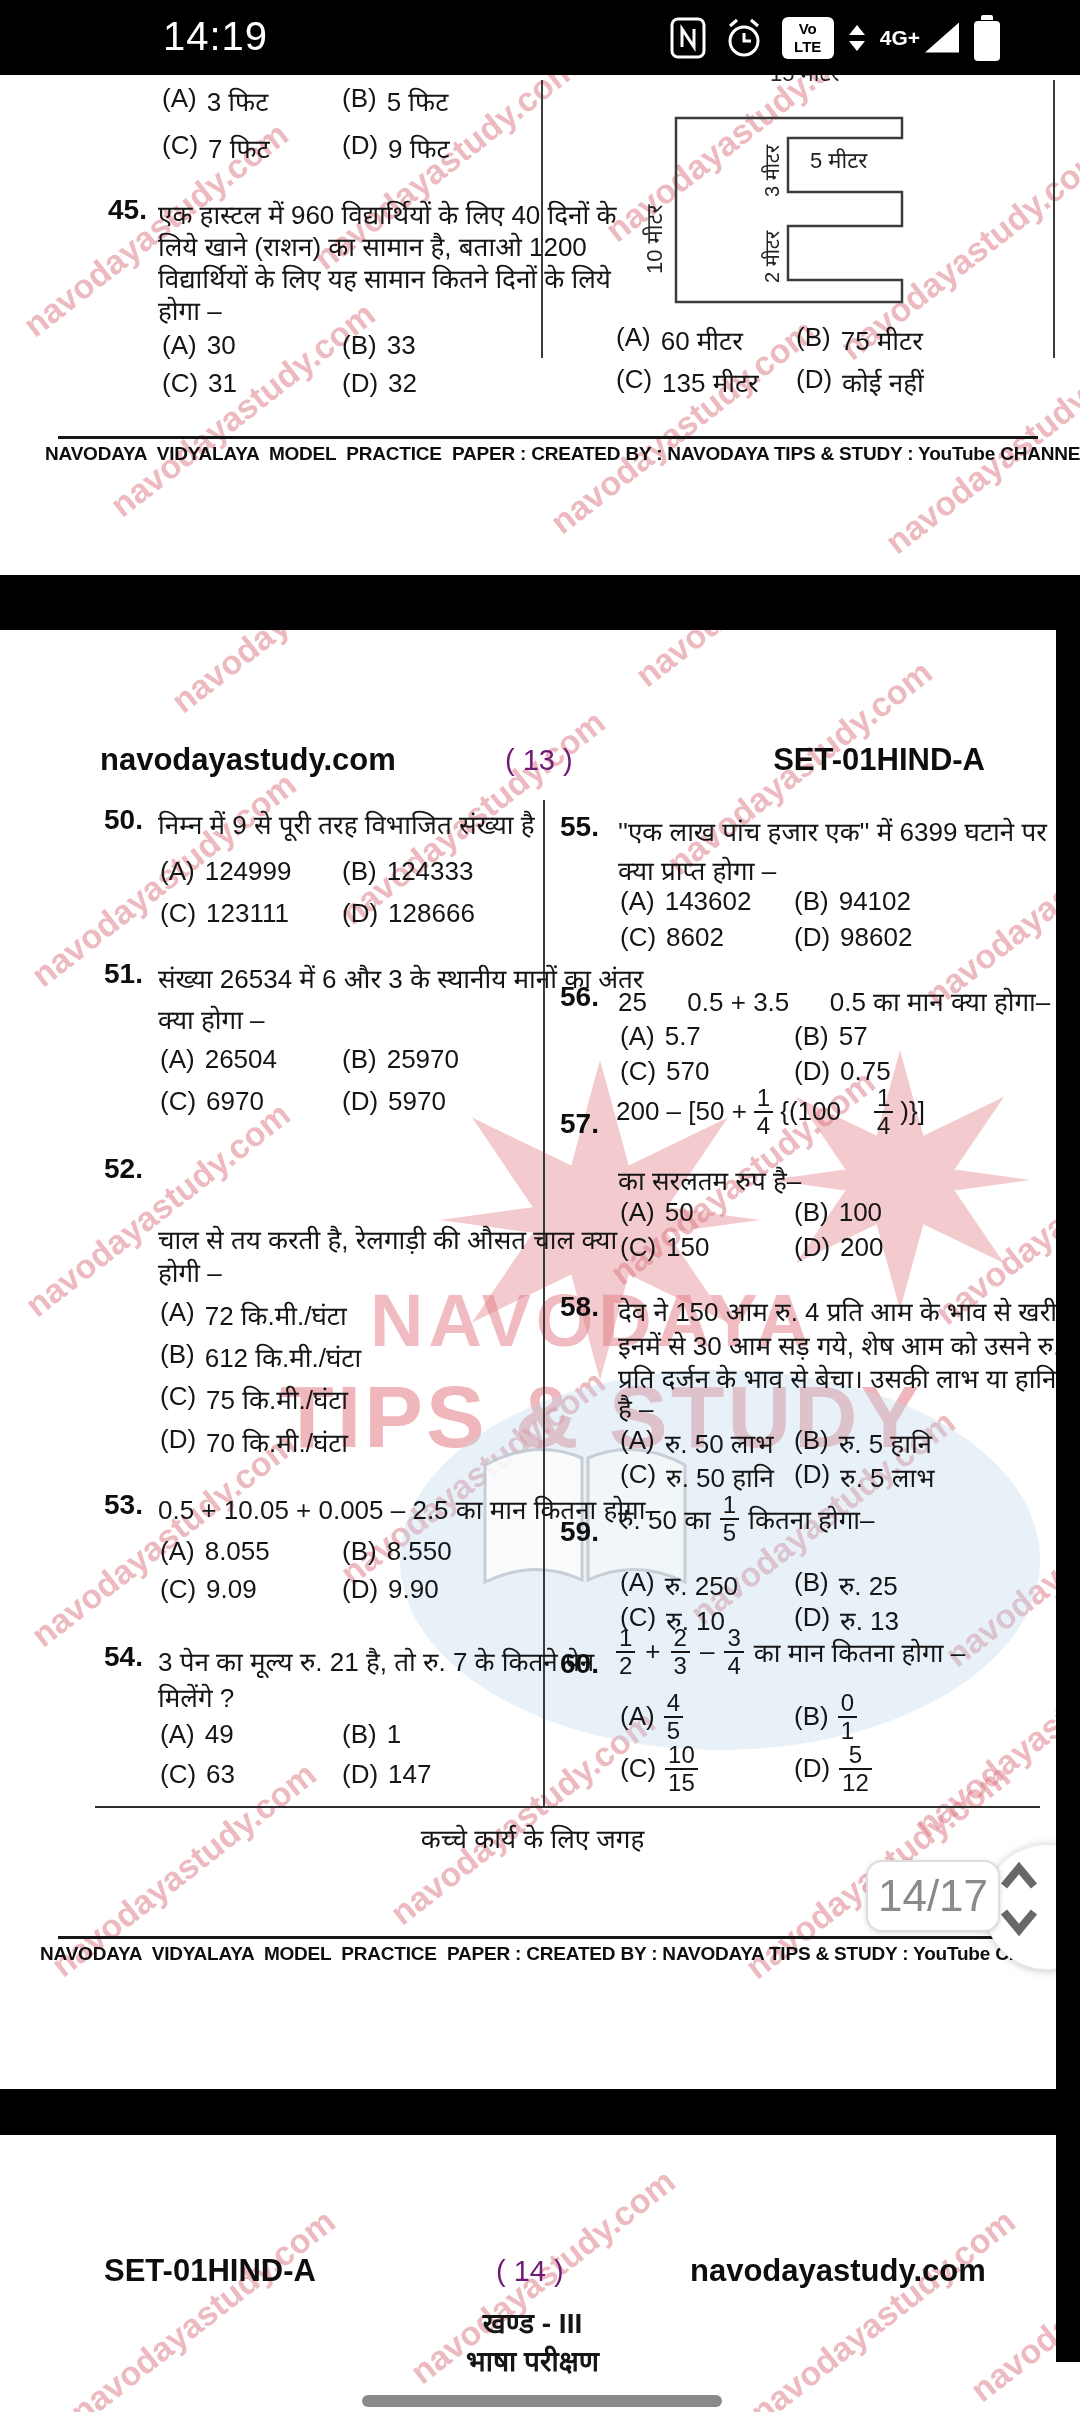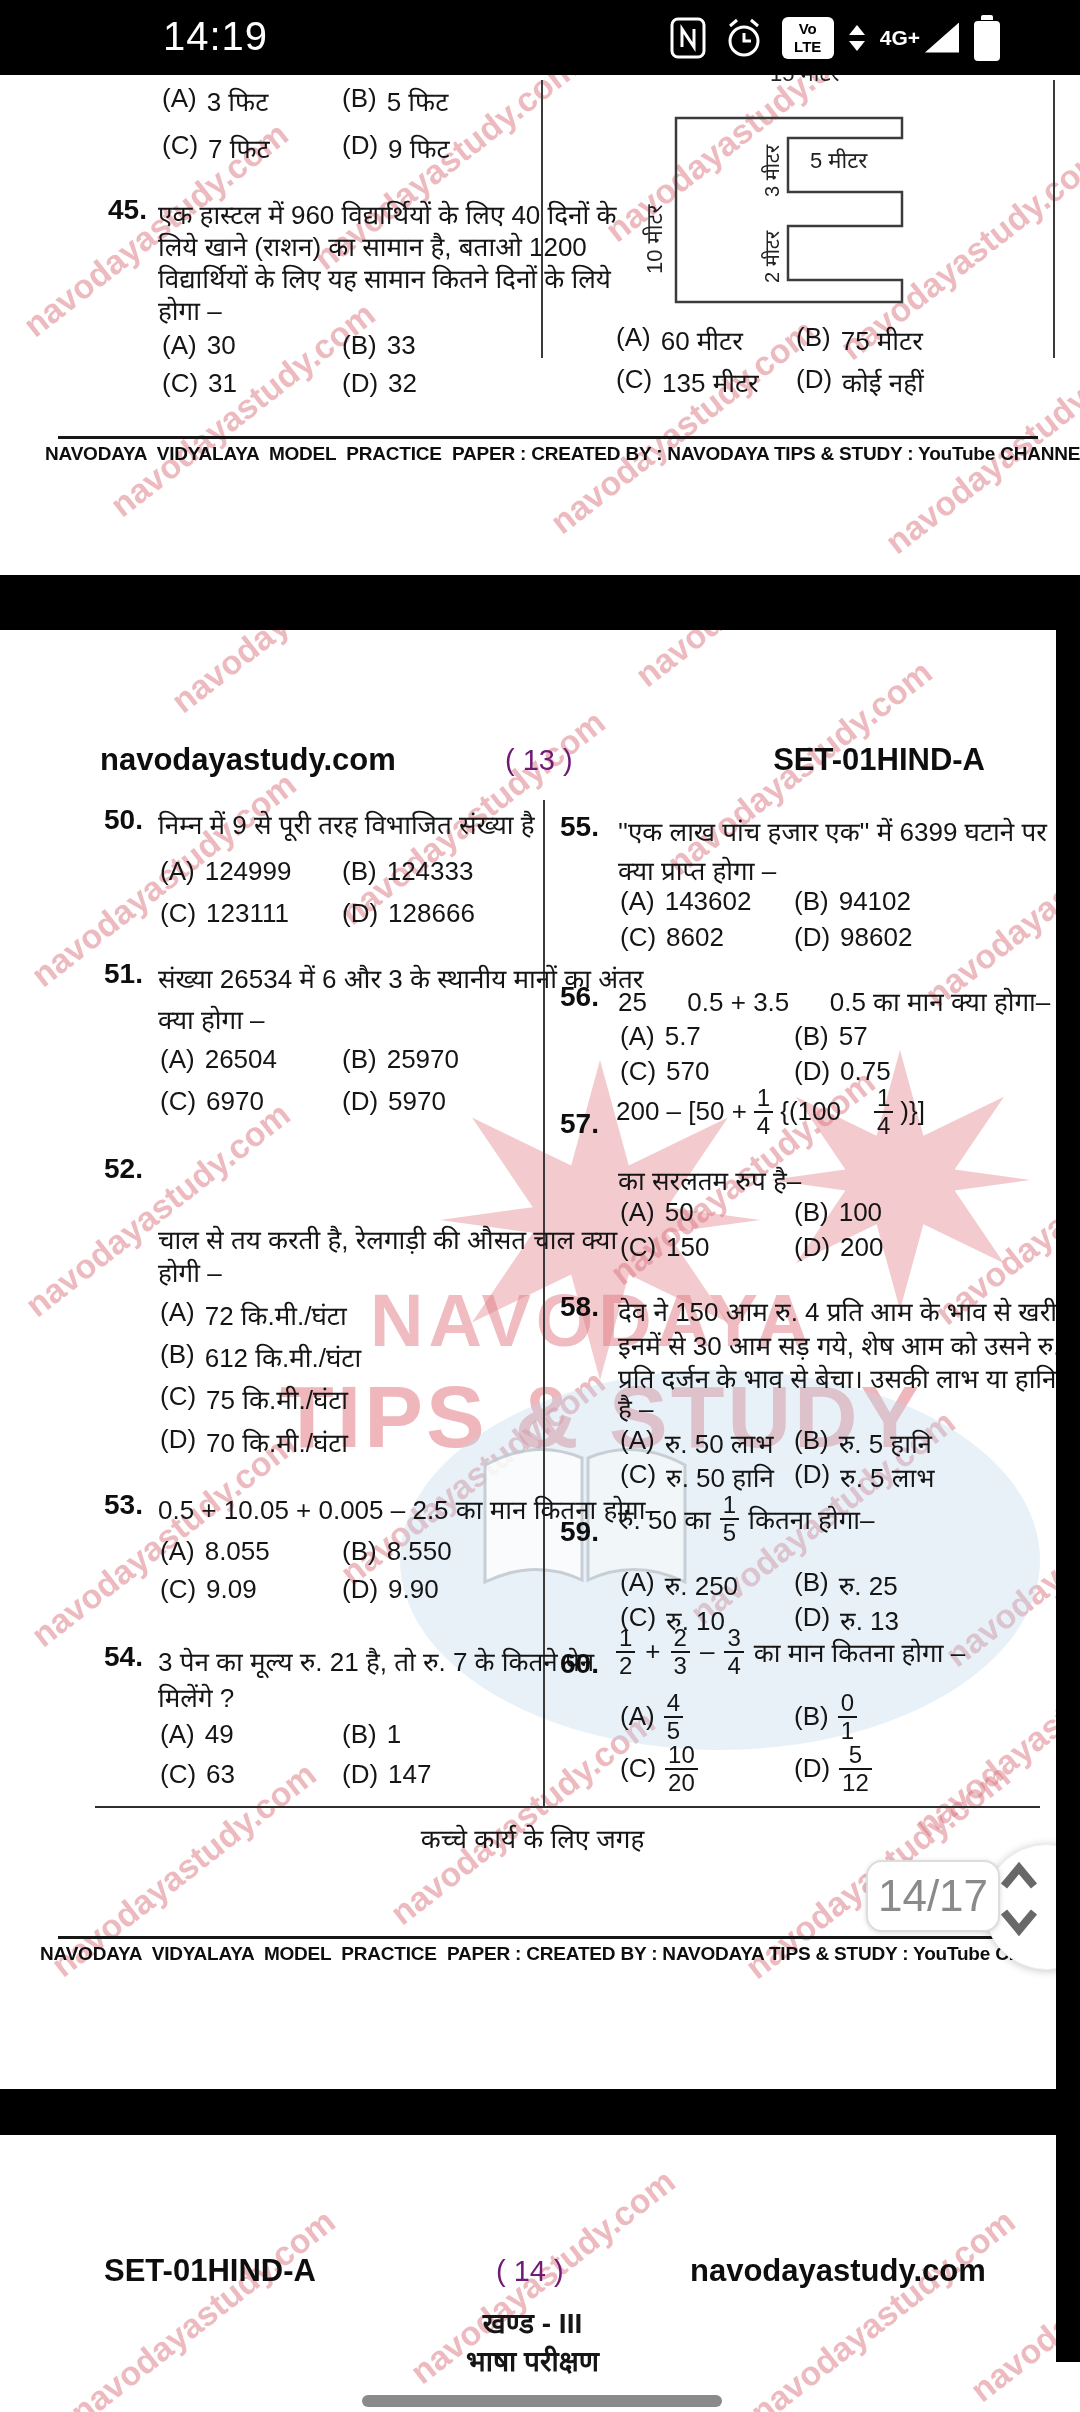--- a/index.html
+++ b/index.html
@@ -450,21 +450,21 @@
         <span>(B)</span>
         <span class="frac">
           <span class="fn">0</span>
           <span class="fd">1</span>
         </span>
       </div>
     <div class="fx" style="left:620px;top:1112px">
         <span>(C)</span>
         <span class="frac">
           <span class="fn">10</span>
-          <span class="fd">20</span>
+          <span class="fd">15</span>
         </span>
       </div>
     <div class="fx" style="left:794px;top:1112px">
         <span>(D)</span>
         <span class="frac">
           <span class="fn">5</span>
           <span class="fd">12</span>
         </span>
       </div>
 

